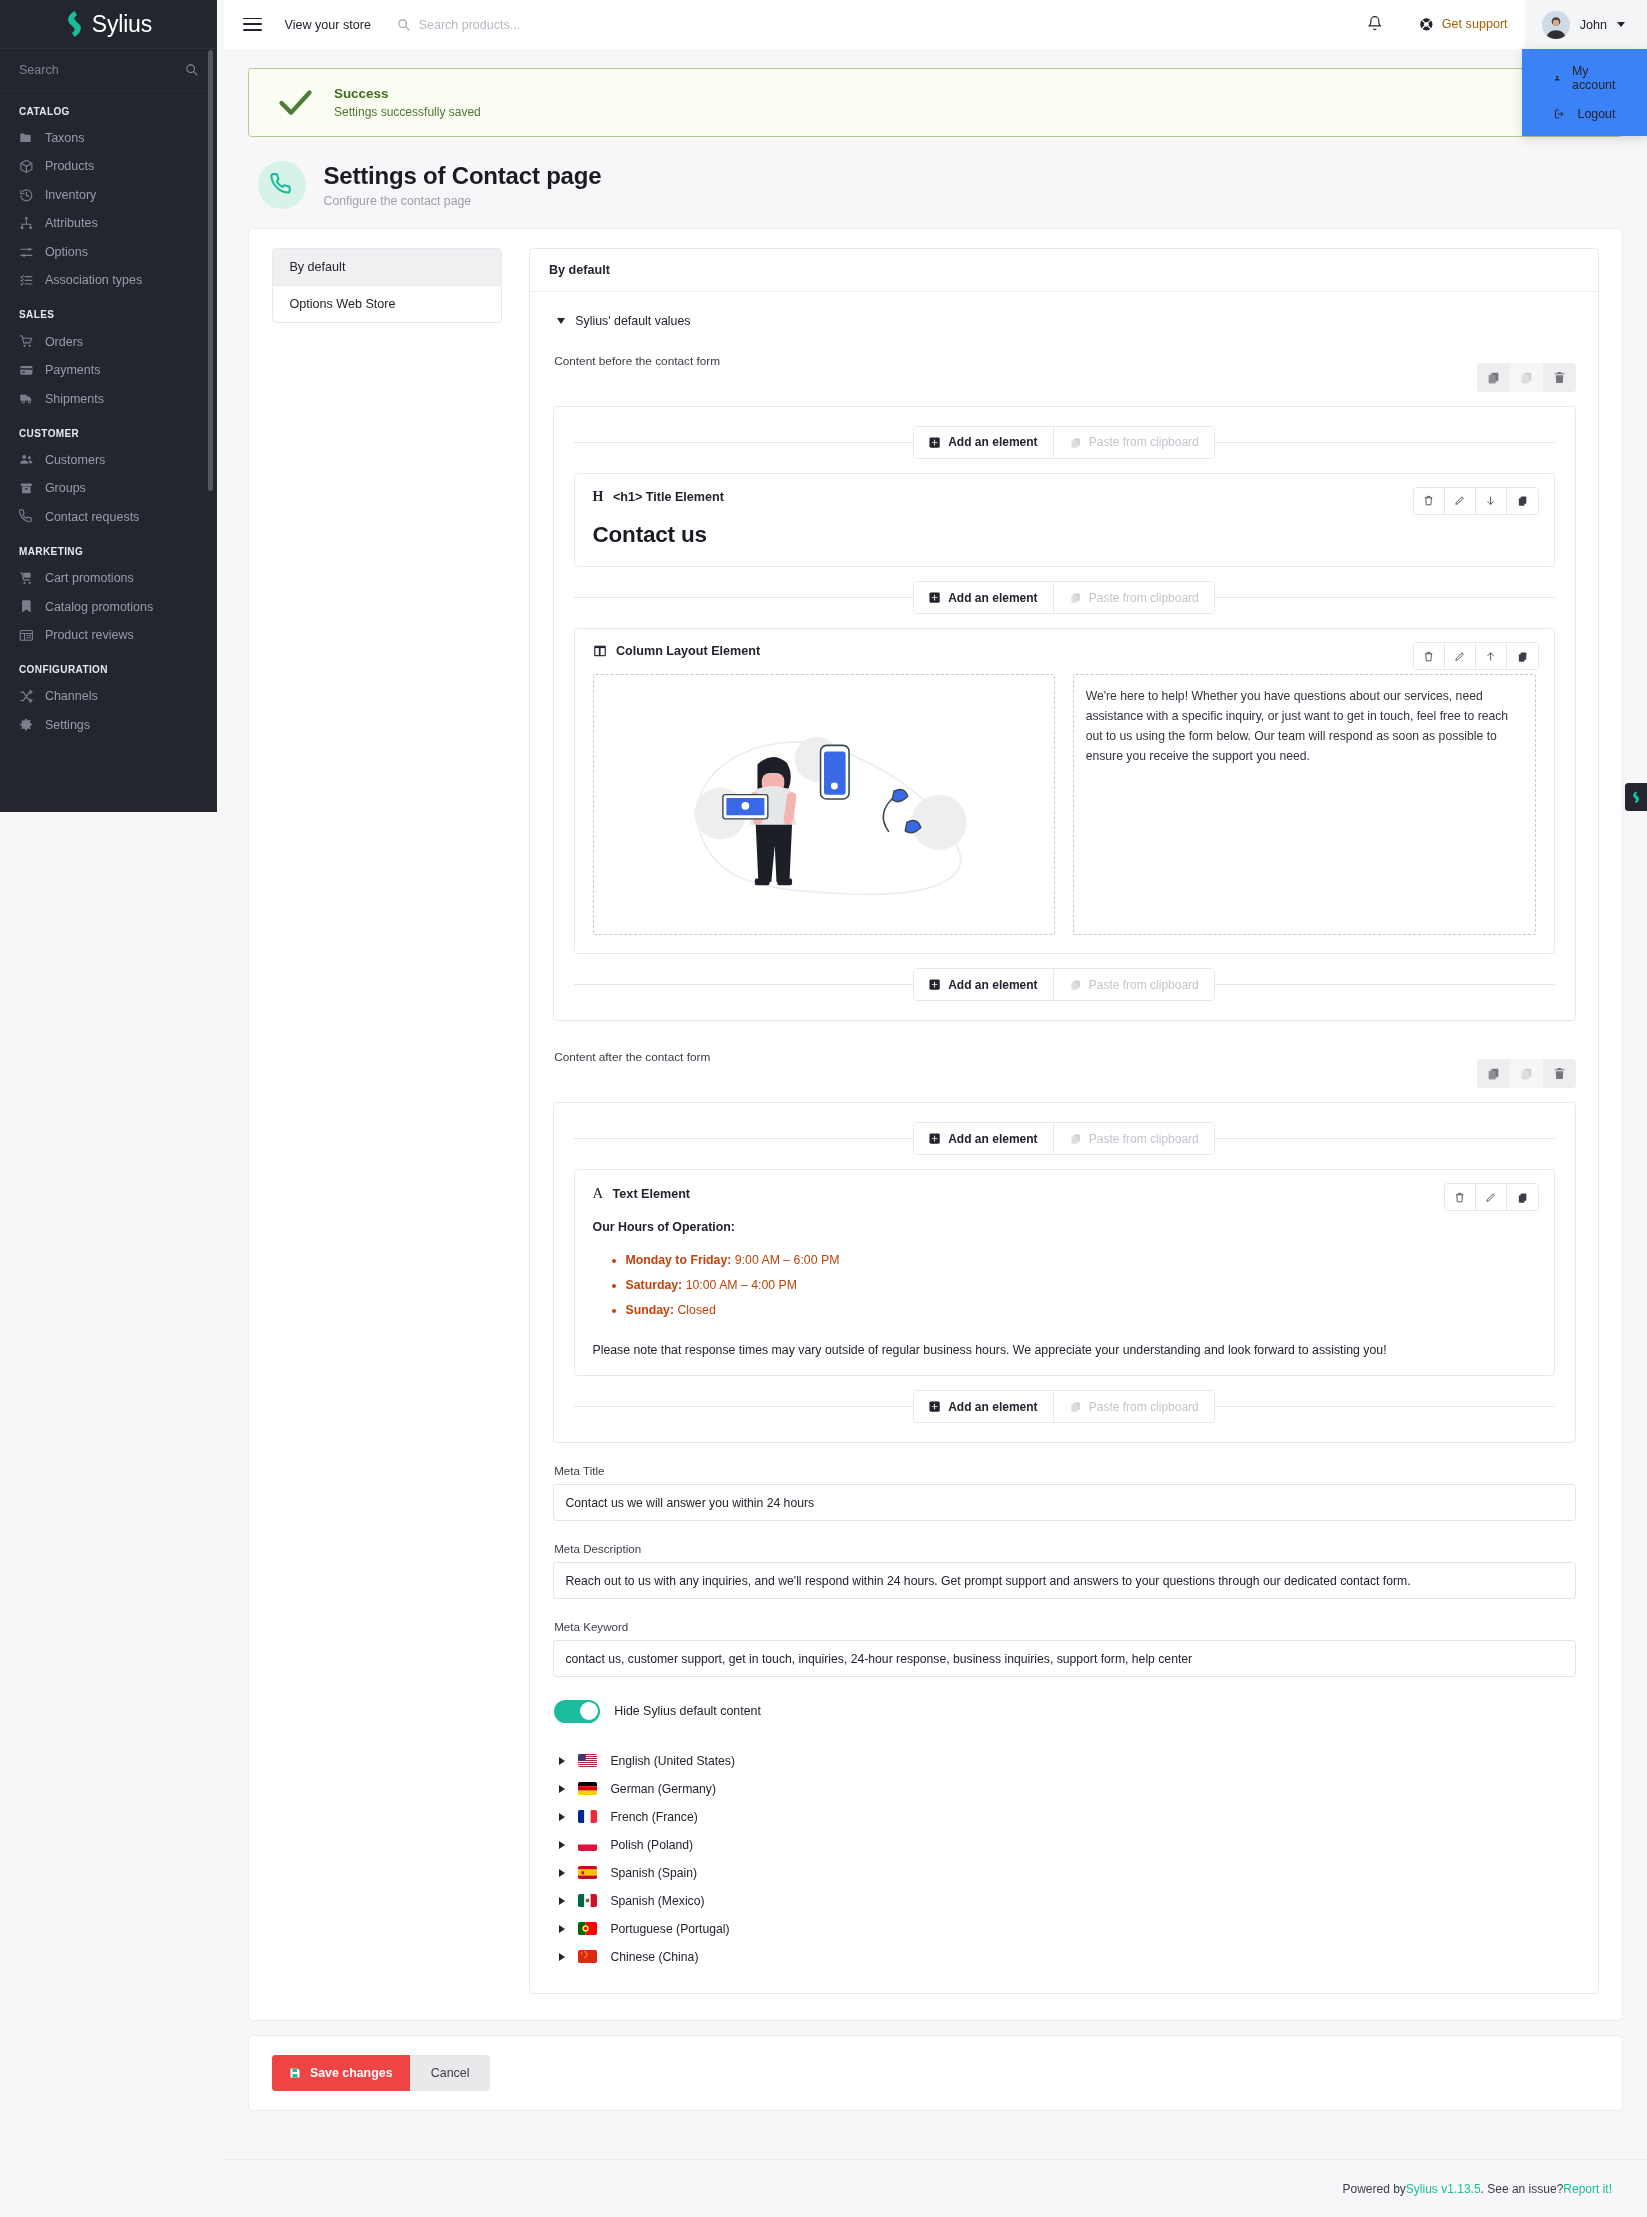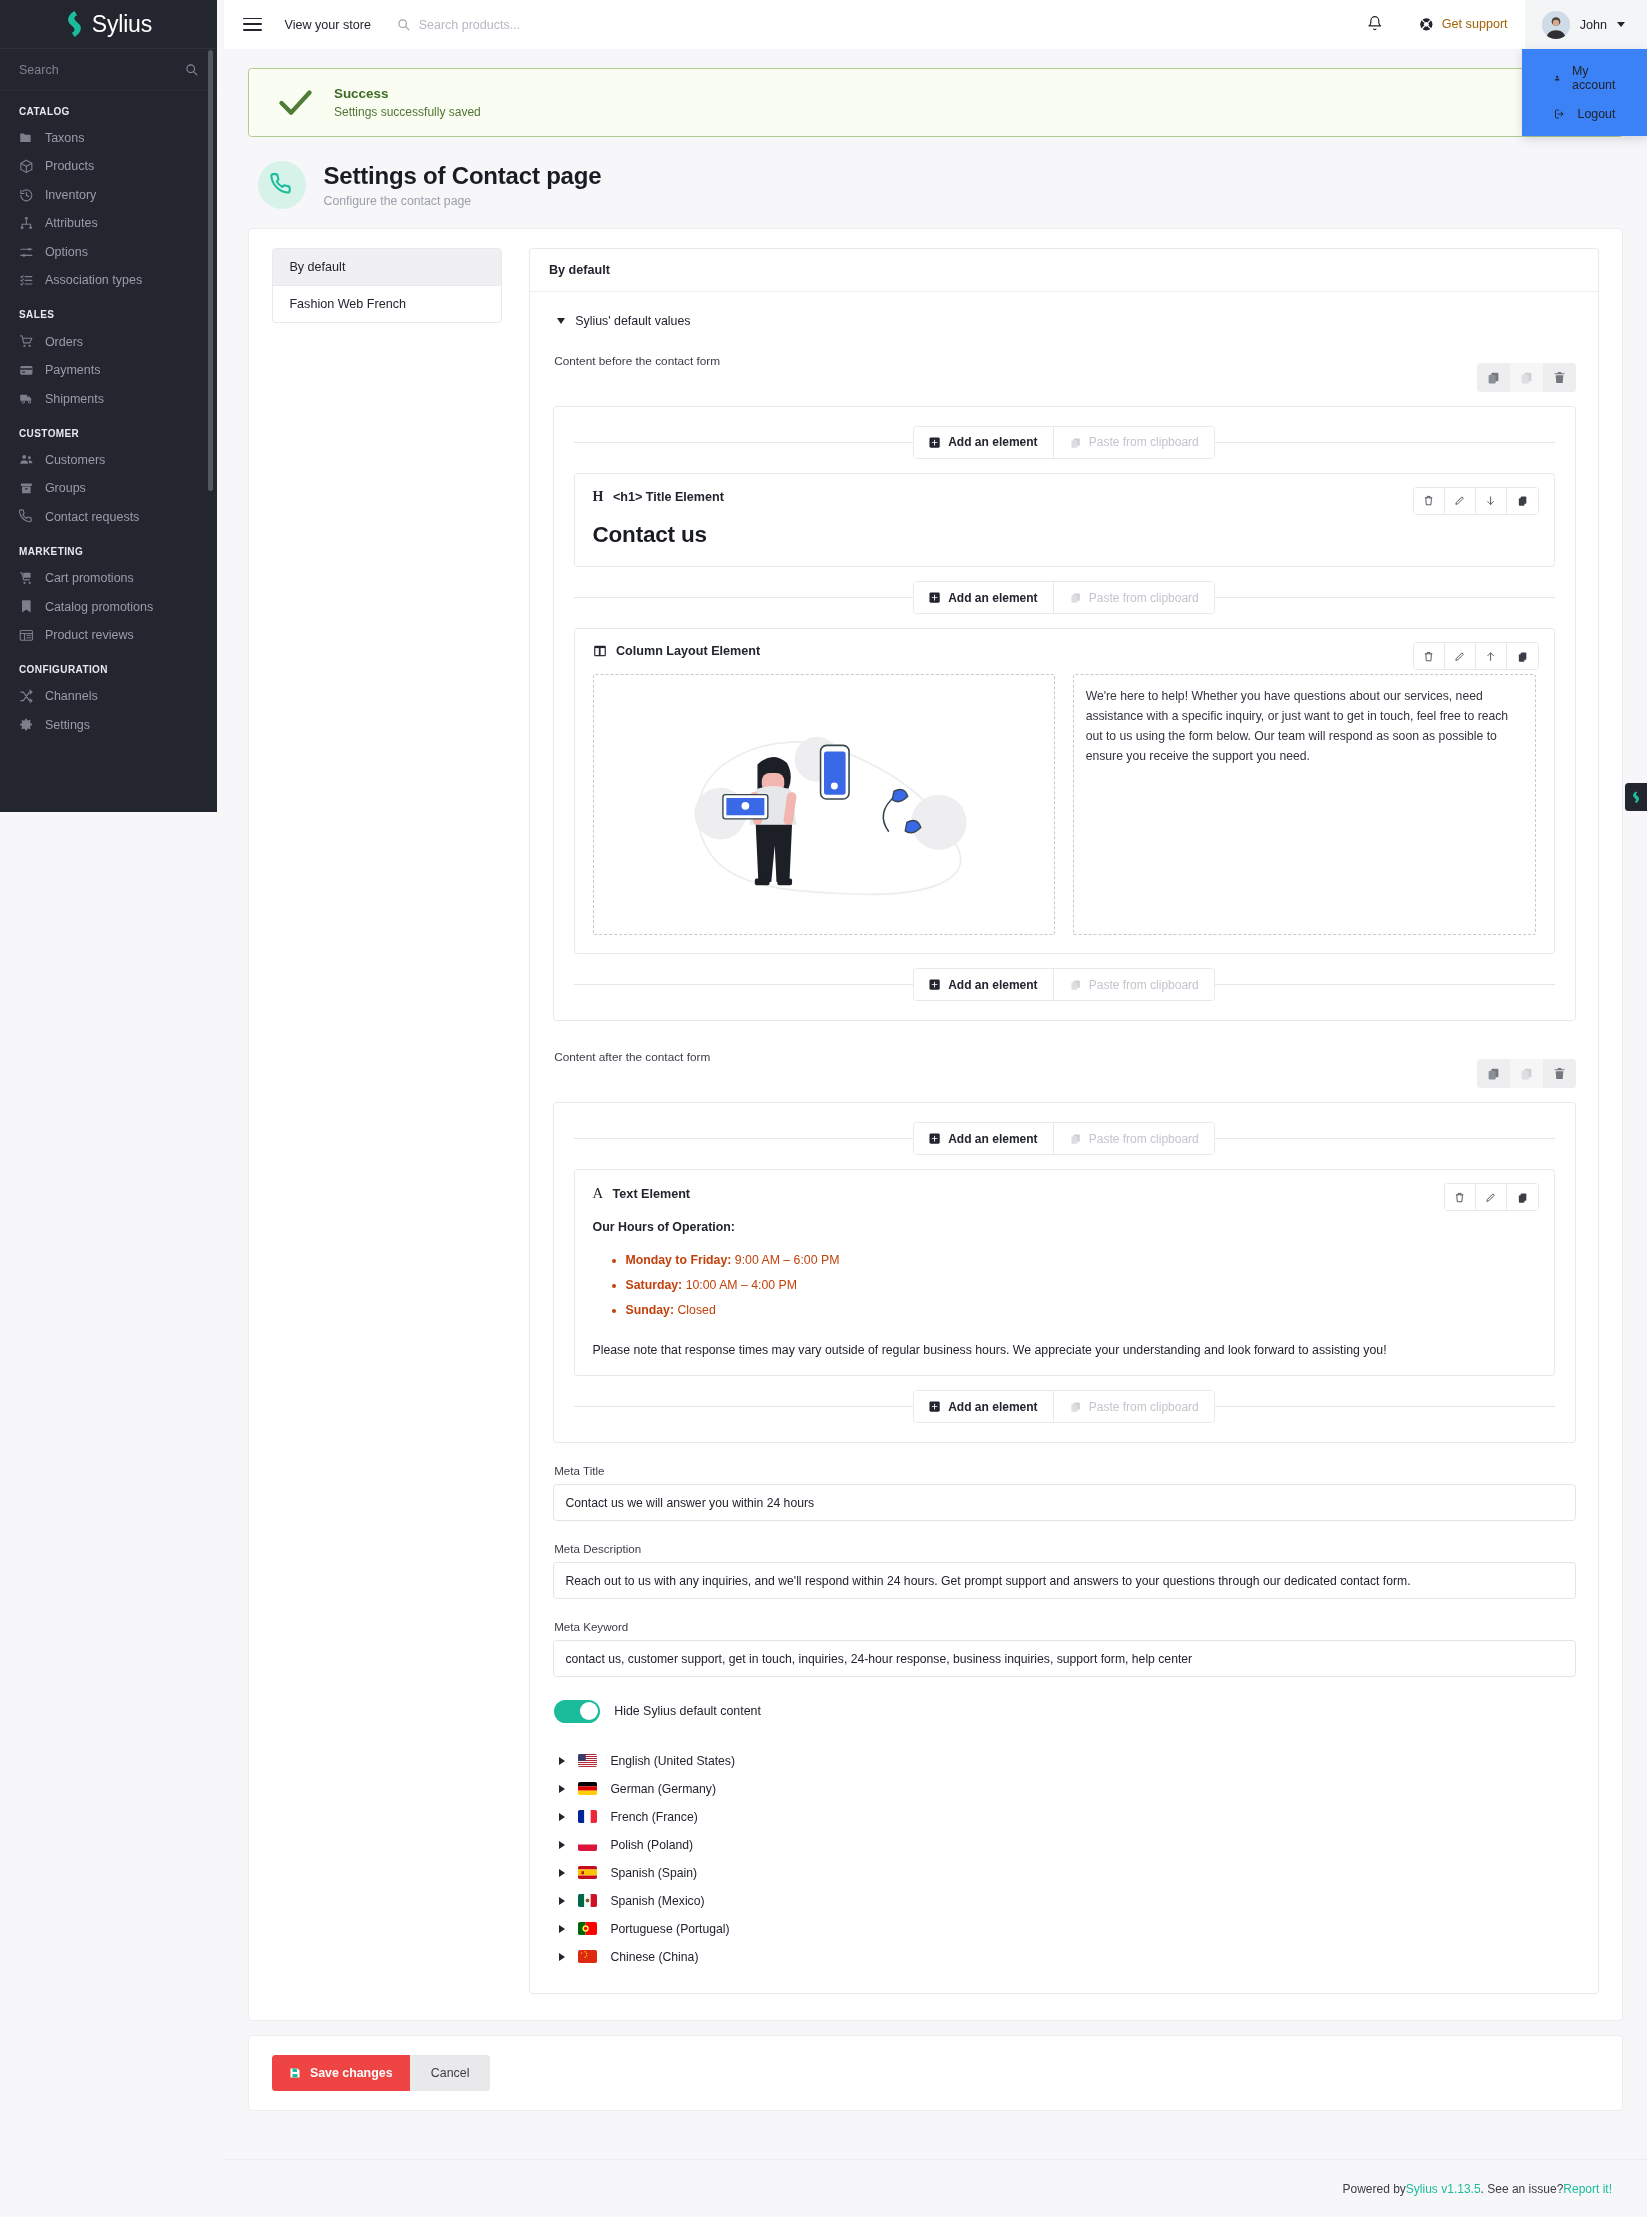--- a/index.html
+++ b/index.html
@@ -462,21 +462,21 @@
     <div>
       <div class="page-title">Settings of Contact page</div>
       <div class="page-sub">Configure the contact page</div>
     </div>
   </div>
 
   <div class="body-card">
 
     <div class="tabs-col">
       <div class="tab-item active">By default</div>
-      <div class="tab-item">Fashion Web French</div>
+      <div class="tab-item">Options Web Store</div>
     </div>
 
     <div class="panel">
       <div class="panel-head">By default</div>
       <div class="panel-body">
 
         <div class="collapse-row">
           <span class="tri"></span>
           <span>Sylius' default values</span>
         </div>

